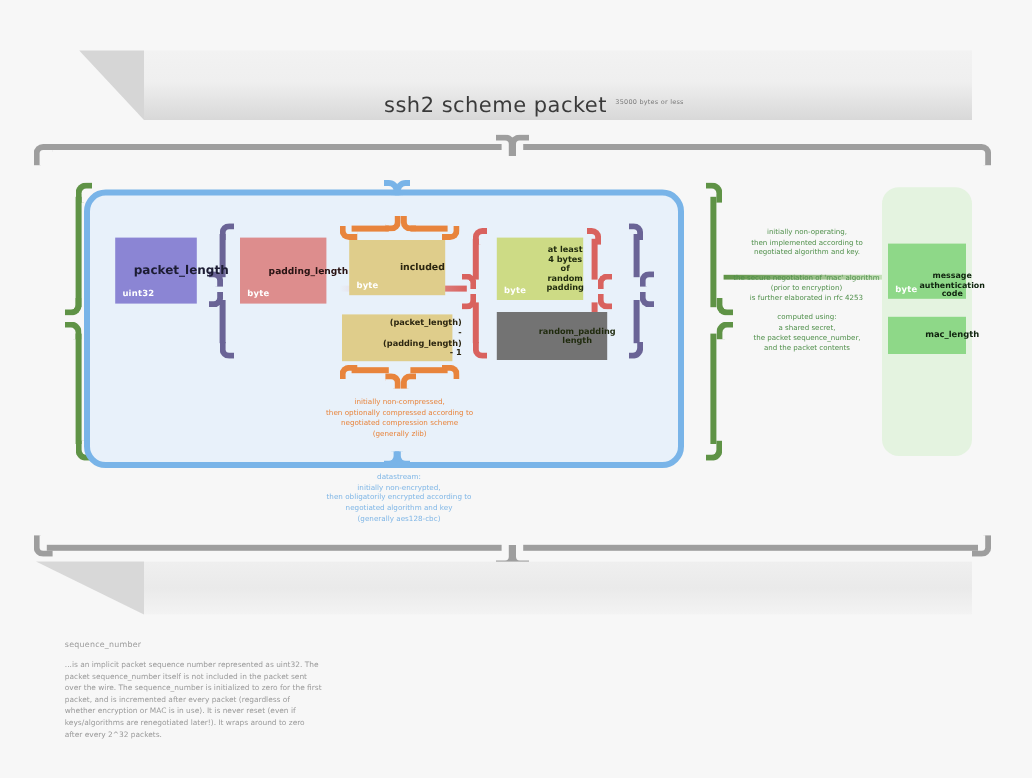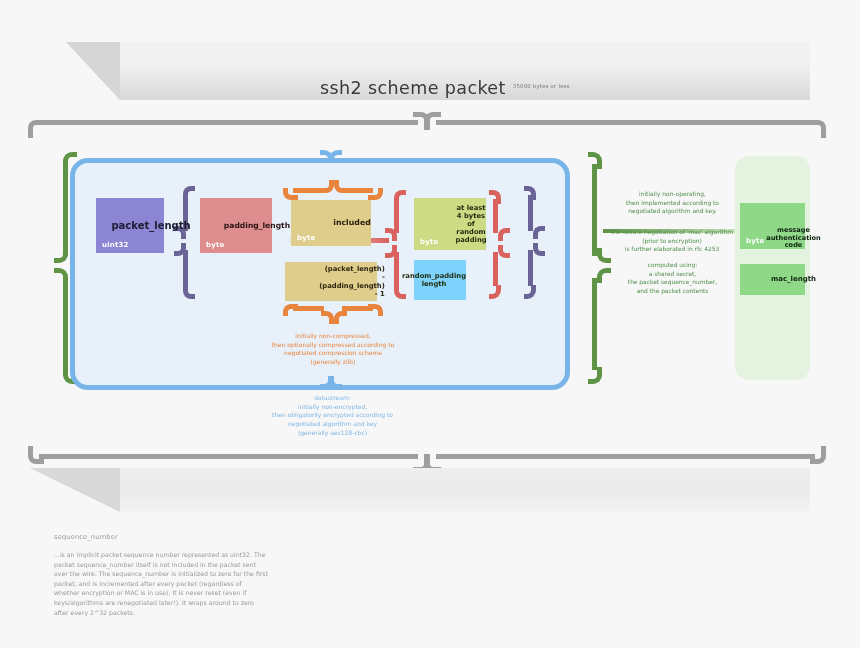--- a/index.html
+++ b/index.html
@@ -172,21 +172,21 @@
 - 1</span>
 </div>
 
 <div class="box" style="left:414px;top:198px;width:72px;height:52px;background:#cddb85;">
   <span class="blabel" style="font-size:6.8px;color:#1f2a0d;white-space:pre-line;">at least 4 bytes
 of random
 padding</span>
   <span class="btype">byte</span>
 </div>
 
-<div class="box" style="left:414px;top:260px;width:52px;height:40px;background:#7dd3fc;align-items:flex-end;">
+<div class="box" style="left:414px;top:260px;width:92px;height:40px;background:#737373;">
   <span class="blabel" style="font-size:6.8px;color:#1f2a0d;white-space:pre-line;">random_padding
 length</span>
 </div>
 
 <div class="box" style="left:740px;top:203px;width:65px;height:46px;background:#8ed888;">
   <span class="blabel" style="font-size:6.6px;color:#10240f;white-space:pre-line;margin-top:25px;">message
 authentication
 code</span>
   <span class="btype">byte</span>
 </div>

